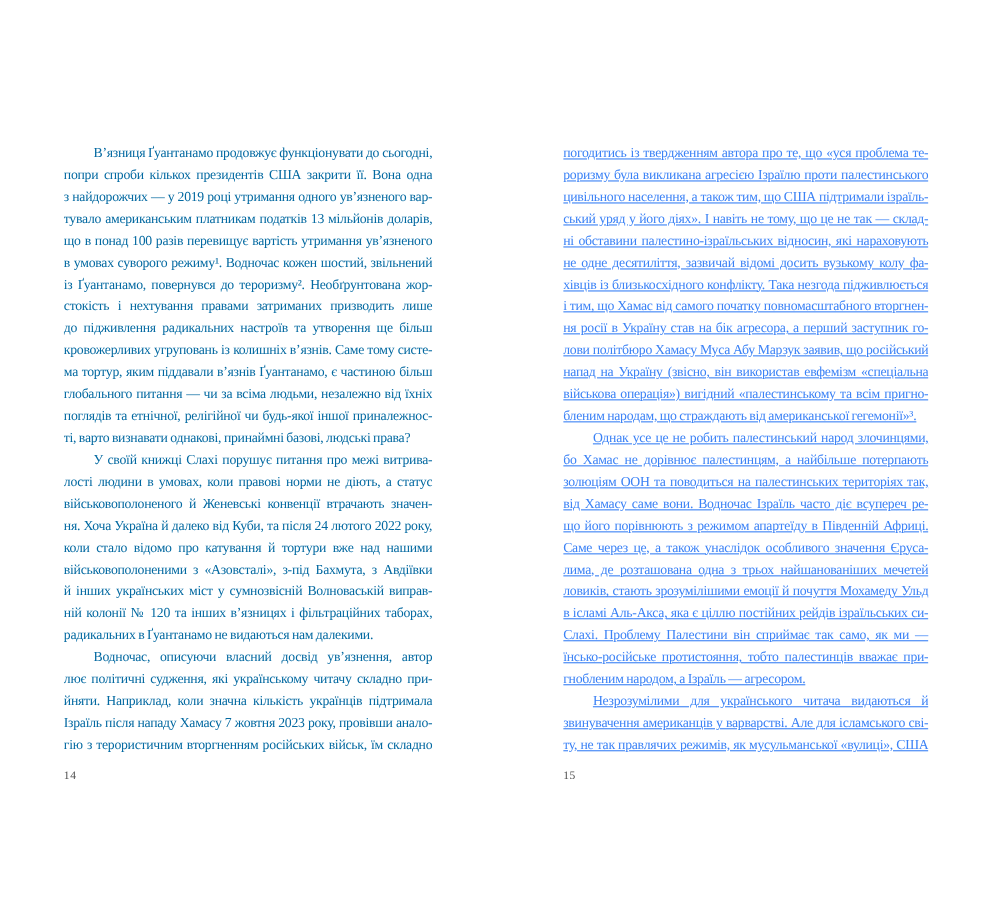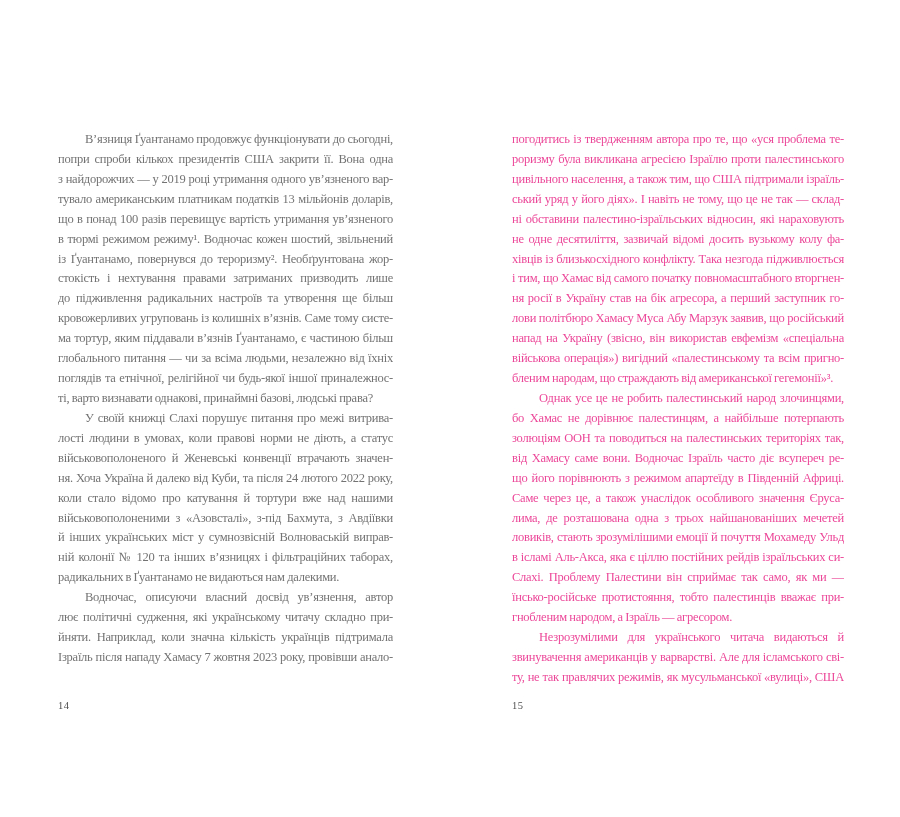--- a/index.html
+++ b/index.html
@@ -46,27 +46,27 @@
   }
   .folio.left  { left: 58px;  width: 335px; }
   .folio.right { left: 512px; width: 332px; }
 </style>
 </head>
 <body style="background: rgb(255, 255, 255);">
 
 <div class="spread">
 
   <section>
-    <div class="text-block left" style="color: #737373;">
+    <div class="text-block left" style="color: #0369a1;">
         <div class="line indent">В’язниця Ґуантанамо продовжує функціонувати до сьогодні,</div>
         <div class="line">попри спроби кількох президентів США закрити її. Вона одна</div>
         <div class="line">з найдорожчих — у 2019 році утримання одного ув’язненого вар-</div>
         <div class="line">тувало американським платникам податків 13 мільйонів доларів,</div>
         <div class="line">що в понад 100 разів перевищує вартість утримання ув’язненого</div>
-        <div class="line">в тюрмі режимом режиму¹. Водночас кожен шостий, звільнений</div>
+        <div class="line">в умовах суворого режиму¹. Водночас кожен шостий, звільнений</div>
         <div class="line">із Ґуантанамо, повернувся до тероризму². Необґрунтована жор-</div>
         <div class="line">стокість і нехтування правами затриманих призводить лише</div>
         <div class="line">до підживлення радикальних настроїв та утворення ще більш</div>
         <div class="line">кровожерливих угруповань із колишніх в’язнів. Саме тому систе-</div>
         <div class="line">ма тортур, яким піддавали в’язнів Ґуантанамо, є частиною більш</div>
         <div class="line">глобального питання — чи за всіма людьми, незалежно від їхніх</div>
         <div class="line">поглядів та етнічної, релігійної чи будь-якої іншої приналежнос-</div>
         <div class="line last">ті, варто визнавати однакові, принаймні базові, людські права?</div>
         <div class="line indent">У своїй книжці Слахі порушує питання про межі витрива-</div>
         <div class="line">лості людини в умовах, коли правові норми не діють, а статус</div>
@@ -74,26 +74,27 @@
         <div class="line">ня. Хоча Україна й далеко від Куби, та після 24 лютого 2022 року,</div>
         <div class="line">коли стало відомо про катування й тортури вже над нашими</div>
         <div class="line">військовополоненими з «Азовсталі», з-під Бахмута, з Авдіївки</div>
         <div class="line">й інших українських міст у сумнозвісній Волноваській виправ-</div>
         <div class="line">ній колонії № 120 та інших в’язницях і фільтраційних таборах,</div>
         <div class="line last">радикальних в Ґуантанамо не видаються нам далекими.</div>
         <div class="line indent">Водночас, описуючи власний досвід ув’язнення, автор вислов-</div>
         <div class="line">лює політичні судження, які українському читачу складно при-</div>
         <div class="line">йняти. Наприклад, коли значна кількість українців підтримала</div>
         <div class="line">Ізраїль після нападу Хамасу 7 жовтня 2023 року, провівши анало-</div>
+        <div class="line">гію з терористичним вторгненням російських військ, їм складно</div>
       </div>
     <div class="folio left" style="color: rgb(79, 79, 79);">14</div>
   </section>
 
   <section>
-    <div class="text-block right" style="color: #ec4899;">
+    <div class="text-block right" style="color: #3b82f6; text-decoration: underline;">
         <div class="line">погодитись із твердженням автора про те, що «уся проблема те-</div>
         <div class="line">роризму була викликана агресією Ізраїлю проти палестинського</div>
         <div class="line">цивільного населення, а також тим, що США підтримали ізраїль-</div>
         <div class="line">ський уряд у його діях». І навіть не тому, що це не так — склад-</div>
         <div class="line">ні обставини палестино-ізраїльських відносин, які нараховують</div>
         <div class="line">не одне десятиліття, зазвичай відомі досить вузькому колу фа-</div>
         <div class="line">хівців із близькосхідного конфлікту. Така незгода підживлюється</div>
         <div class="line">і тим, що Хамас від самого початку повномасштабного вторгнен-</div>
         <div class="line">ня росії в Україну став на бік агресора, а перший заступник го-</div>
         <div class="line">лови політбюро Хамасу Муса Абу Марзук заявив, що російський</div>

